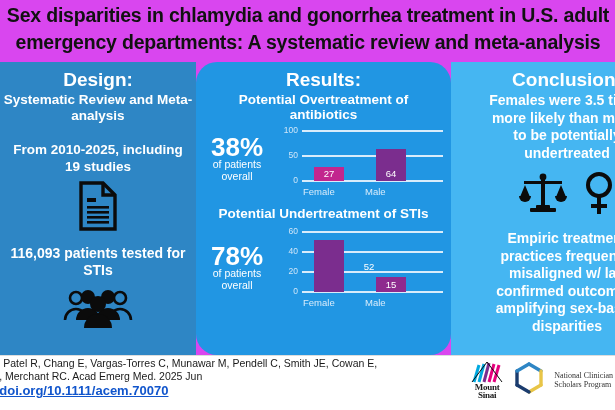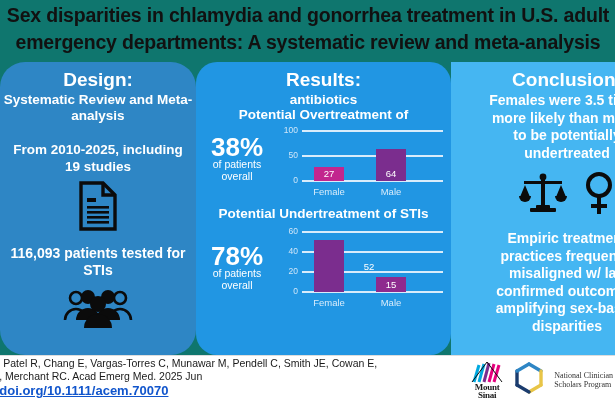--- a/index.html
+++ b/index.html
@@ -11,21 +11,21 @@
     height: 410px;
     overflow: hidden;
     background: #ffffff;
     font-family: "Liberation Sans", sans-serif;
     -webkit-font-smoothing: antialiased;
   }
   .poster {
     position: relative;
     width: 615px;
     height: 410px;
-    background: #0f766e;
+    background: #d946ef;
     overflow: hidden;
   }
 
   
   .title-block {
     position: absolute;
     left: -42px;
     top: 2px;
     width: 700px;
     text-align: center;
@@ -48,21 +48,21 @@
     width: 615px;
     height: 293px;
     display: flex;
   }
   .panel {
     position: relative;
     height: 100%;
     box-sizing: border-box;
     overflow: hidden;
   }
-  .panel-design   { width: 196px; background: #2E86C5; border-radius: 25px; }
+  .panel-design   { width: 196px; background: #2E86C5; }
   .panel-results  { width: 255px; background: #2196E3; border-radius: 21px; }
   .panel-conclude { width: 164px; background: #45B6F2; }
 
   .panel-heading {
     color: #ffffff;
     font-weight: bold;
     font-size: 19px;
     text-align: center;
     margin: 7px 0 1px 0;
     white-space: nowrap;
@@ -171,21 +171,20 @@
     left: 0;
     width: 30px;
     text-align: center;
     color: #ffffff;
     font-size: 9.5px;
   }
   .cat-label {
     position: absolute;
     color: #d8ecfb;
     font-size: 9.5px;
-    text-align: center;
     width: 52px;
   }
   .chart-title {
     color: #ffffff;
     font-weight: bold;
     font-size: 13.5px;
     line-height: 15px;
     text-align: center;
     white-space: nowrap;
   }
@@ -338,22 +337,22 @@
               </g>
             </svg>
           </span>
         </div>
       </div>
     </div>
 
     <div class="panel panel-results">
       <div class="results-inner">
         <div class="panel-heading">Results:</div>
+        <div class="chart-title">Potential Overtreatment of</div>
         <div class="chart-title">antibiotics</div>
-        <div class="chart-title">Potential Overtreatment of</div>
 
         <div class="chart-block">
           <div class="pct-col">
             <div class="pct-big">38%</div>
             <div class="pct-small">of patients</div>
             <div class="pct-small">overall</div>
           </div>
           <div class="chart-area">
             <div class="axis-label" style="top:-1px">100</div>
             <div class="gridline" style="top:4px"></div>

